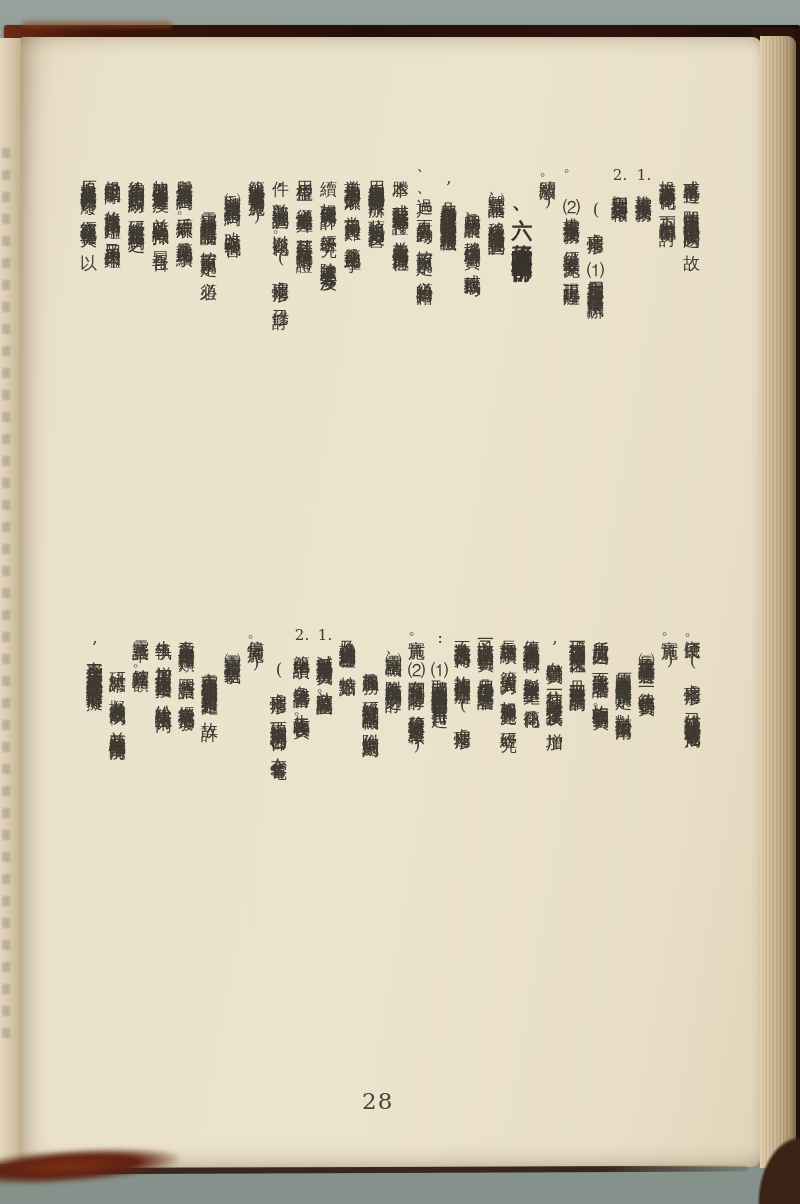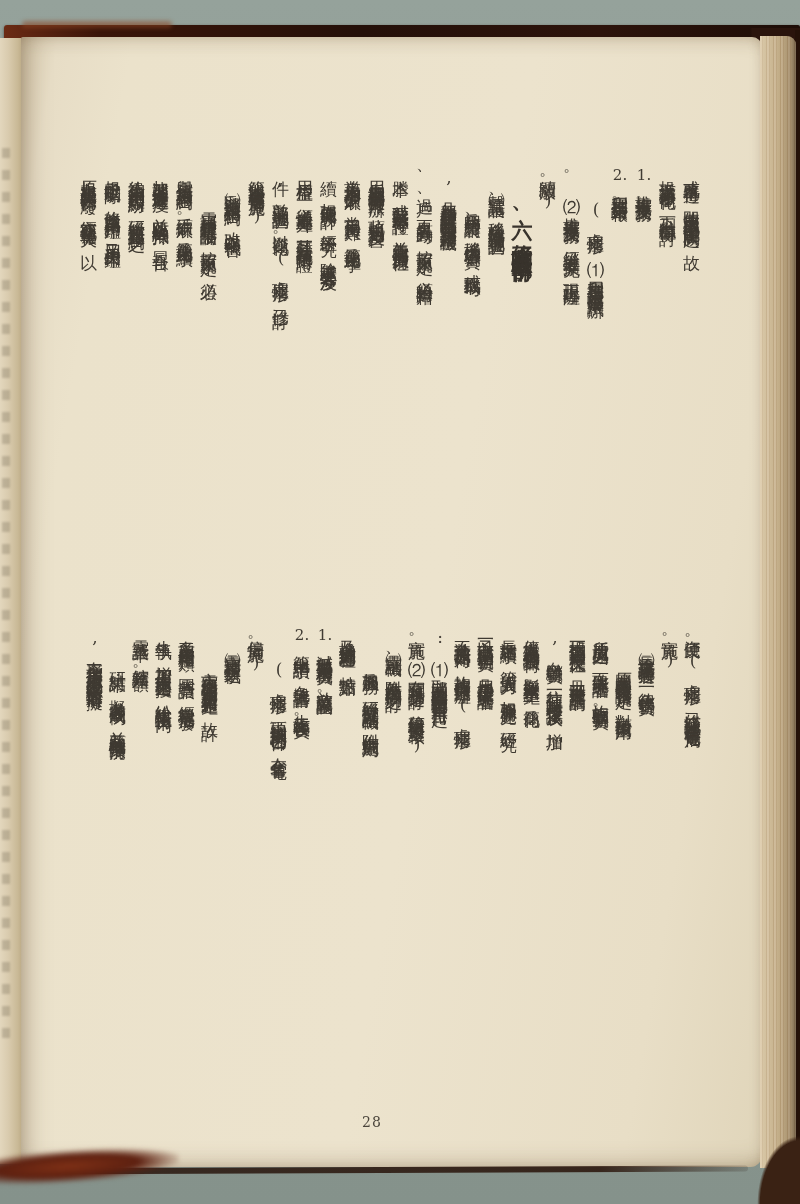--- a/index.html
+++ b/index.html
@@ -70,22 +70,22 @@
     writing-mode:vertical-rl;text-orientation:upright;
     color:#3f3a32;font-size:17px;letter-spacing:1.5px;
   }
   .band-top{top:167px;}
   .band-bottom{top:627px;}
   .line{line-height:24px;}
   .band-bottom .line{line-height:23px;}
   .line.heading{font-size:21px;font-weight:700;letter-spacing:2.5px;line-height:27px;color:#38332c;}
   .tcy{text-combine-upright:all;font-size:15px;}
   .page-number{
-    position:absolute;left:362px;top:1114px;
-    font-size:14px;letter-spacing:1px;color:#4a443b;
+    position:absolute;left:362px;top:1088px;
+    font-size:23px;letter-spacing:1px;color:#4a443b;
   }
 </style>
 </head>
 <body>
 
 <div class="cover-top"></div>
 <div class="cover-top-right"></div>
 <div class="cover-right"></div>
 <div class="facing-sliver"></div>
 <div class="page"></div>

